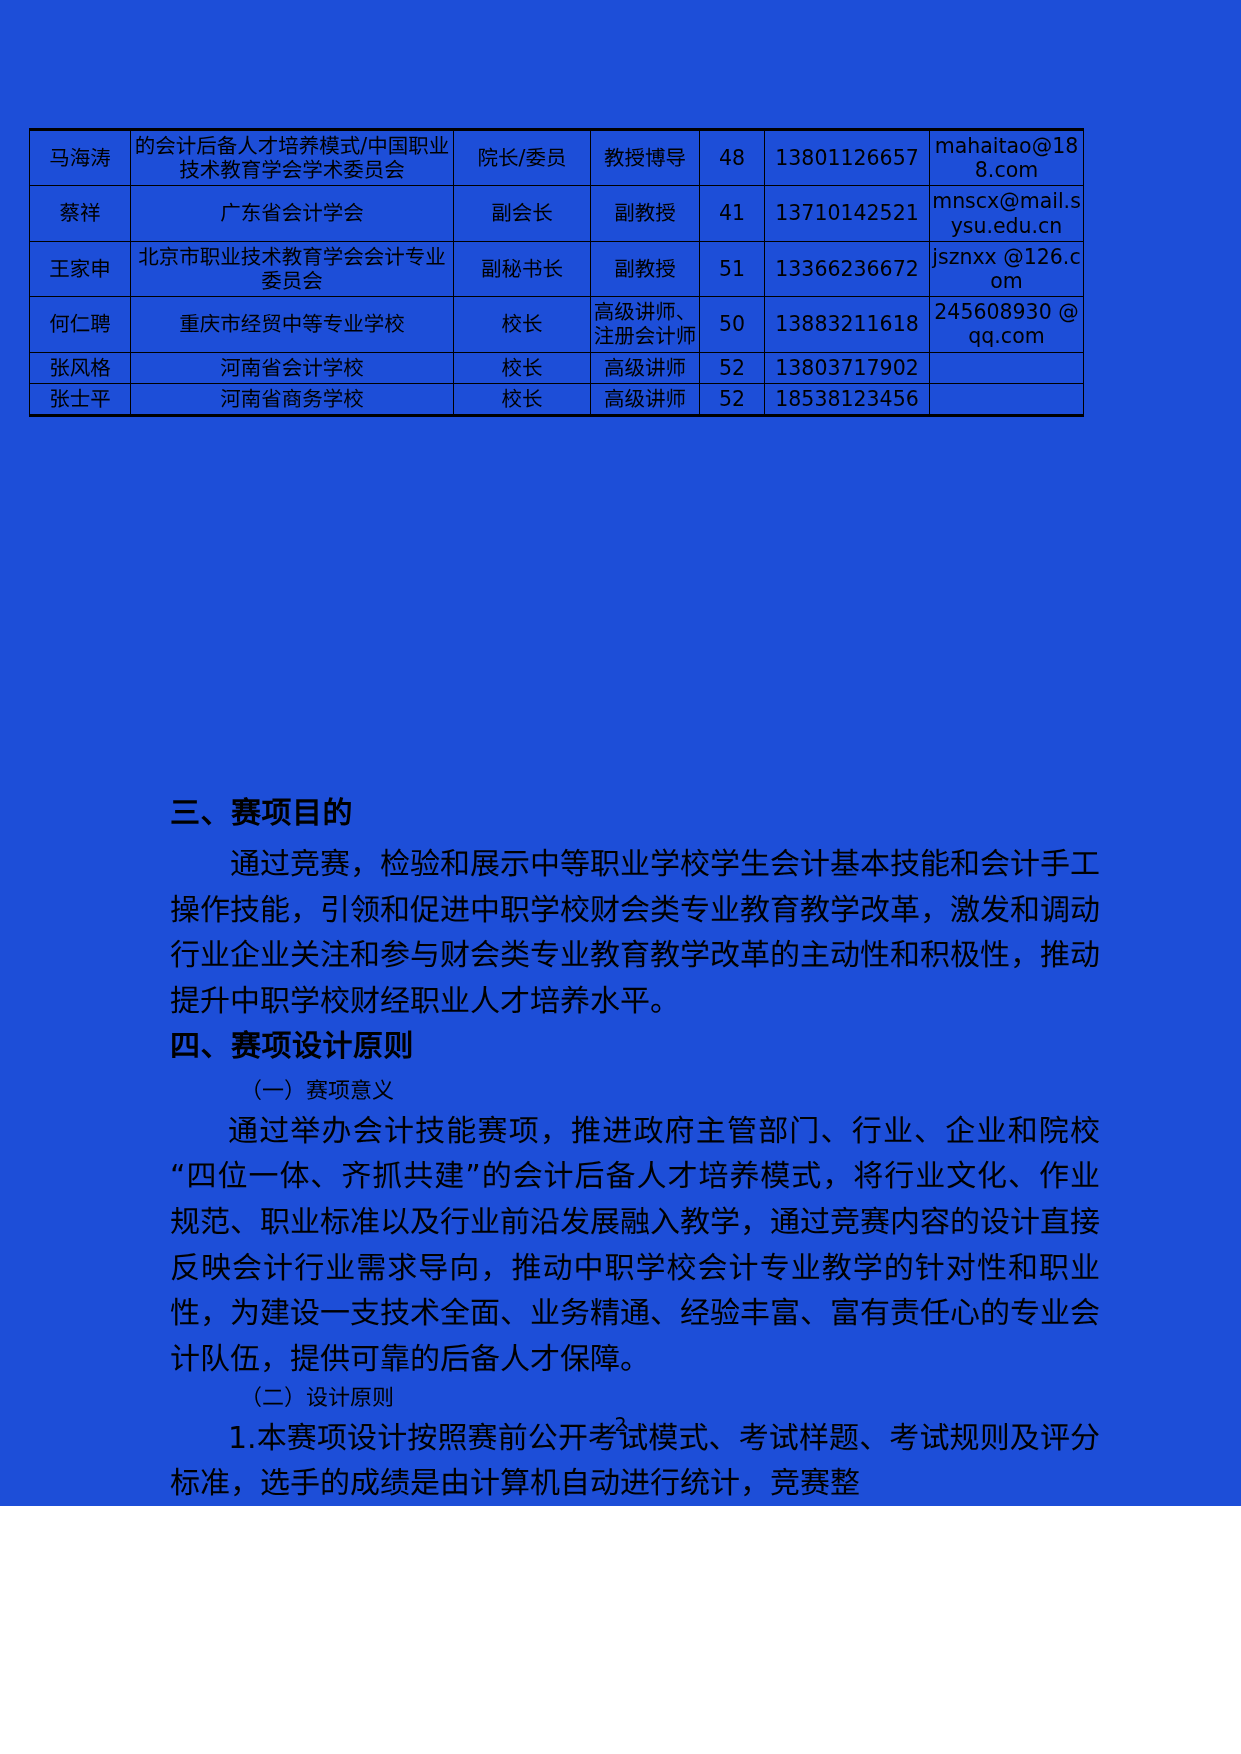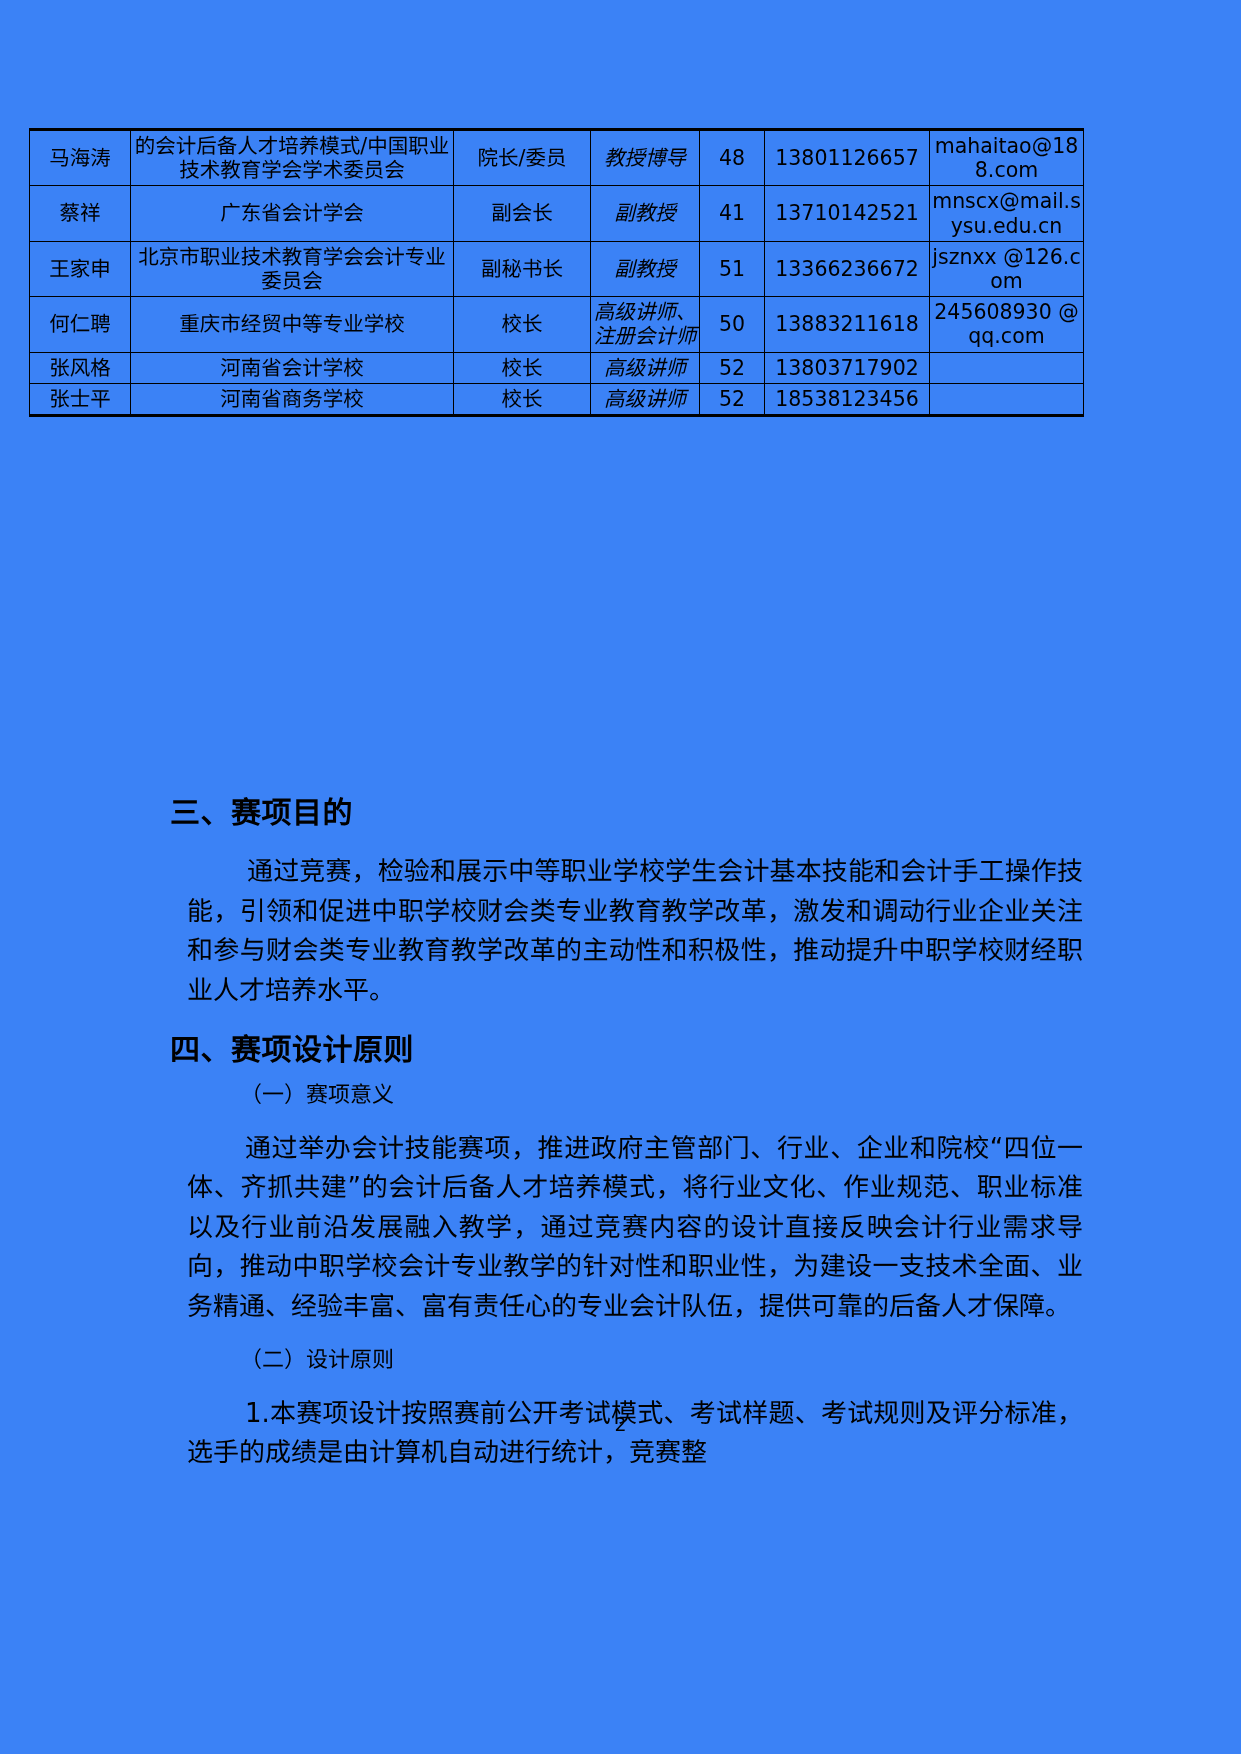--- a/index.html
+++ b/index.html
@@ -8,23 +8,23 @@
     padding: 0;
     background: #ffffff;
   }
   body {
     font-family: "DejaVu Sans", "Liberation Sans", sans-serif;
     color: #000000;
   }
   .page {
     position: relative;
     width: 1241px;
-    height: 1754px;
+    height: 1506px;
     margin: 0 auto;
-    background: #3b82f6;
+    background: #1d4ed8;
     box-sizing: border-box;
     overflow: hidden;
   }
 
   
   .table-wrap {
     position: absolute;
     left: 29px;
     top: 128px;
     width: 1019px;
@@ -45,21 +45,21 @@
     overflow-wrap: break-word;
     word-break: break-all;
     font-family: "DejaVu Sans", "Liberation Sans", sans-serif;
   }
   table.people tr.thick-top > td { border-top-width: 3px; }
   table.people tr.thick-bottom > td { border-bottom-width: 3px; margin-top: 16px; }
 
   .c-name   { width: 96px; }
   .c-org    { width: 318px; word-break: normal; }
   .c-title  { width: 132px; word-break: normal; }
-  .c-rank   { width: 104px; word-break: normal; font-style: italic; }
+  .c-rank   { width: 104px; word-break: normal; }
   .c-age    { width: 60px; }
   .c-phone  { width: 160px; }
   .c-email  { width: 149px; }
 
   
   .body-area {
     position: absolute;
     left: 170px;
     top: 790px;
     width: 930px;
@@ -67,23 +67,23 @@
   h2.heading {
     font-size: 30px;
     font-weight: bold;
     margin: 0 0 6px 0;
     letter-spacing: 0.5px;
     line-height: 1.5;
     font-family: "DejaVu Sans", "Liberation Sans", sans-serif;
   }
   .heading-gap-top { margin-top: 30px; }
   p.para {
-    font-size: 26px;
+    font-size: 30px;
     line-height: 1.52;
-    margin: 17px;
+    margin: 0;
     text-align: justify;
     text-justify: inter-ideograph;
     text-indent: 60px;
     font-family: "DejaVu Sans", "Liberation Sans", sans-serif;
   }
   p.subheading {
     font-size: 22px;
     line-height: 1.52;
     margin: 0;
     text-indent: 70px;

